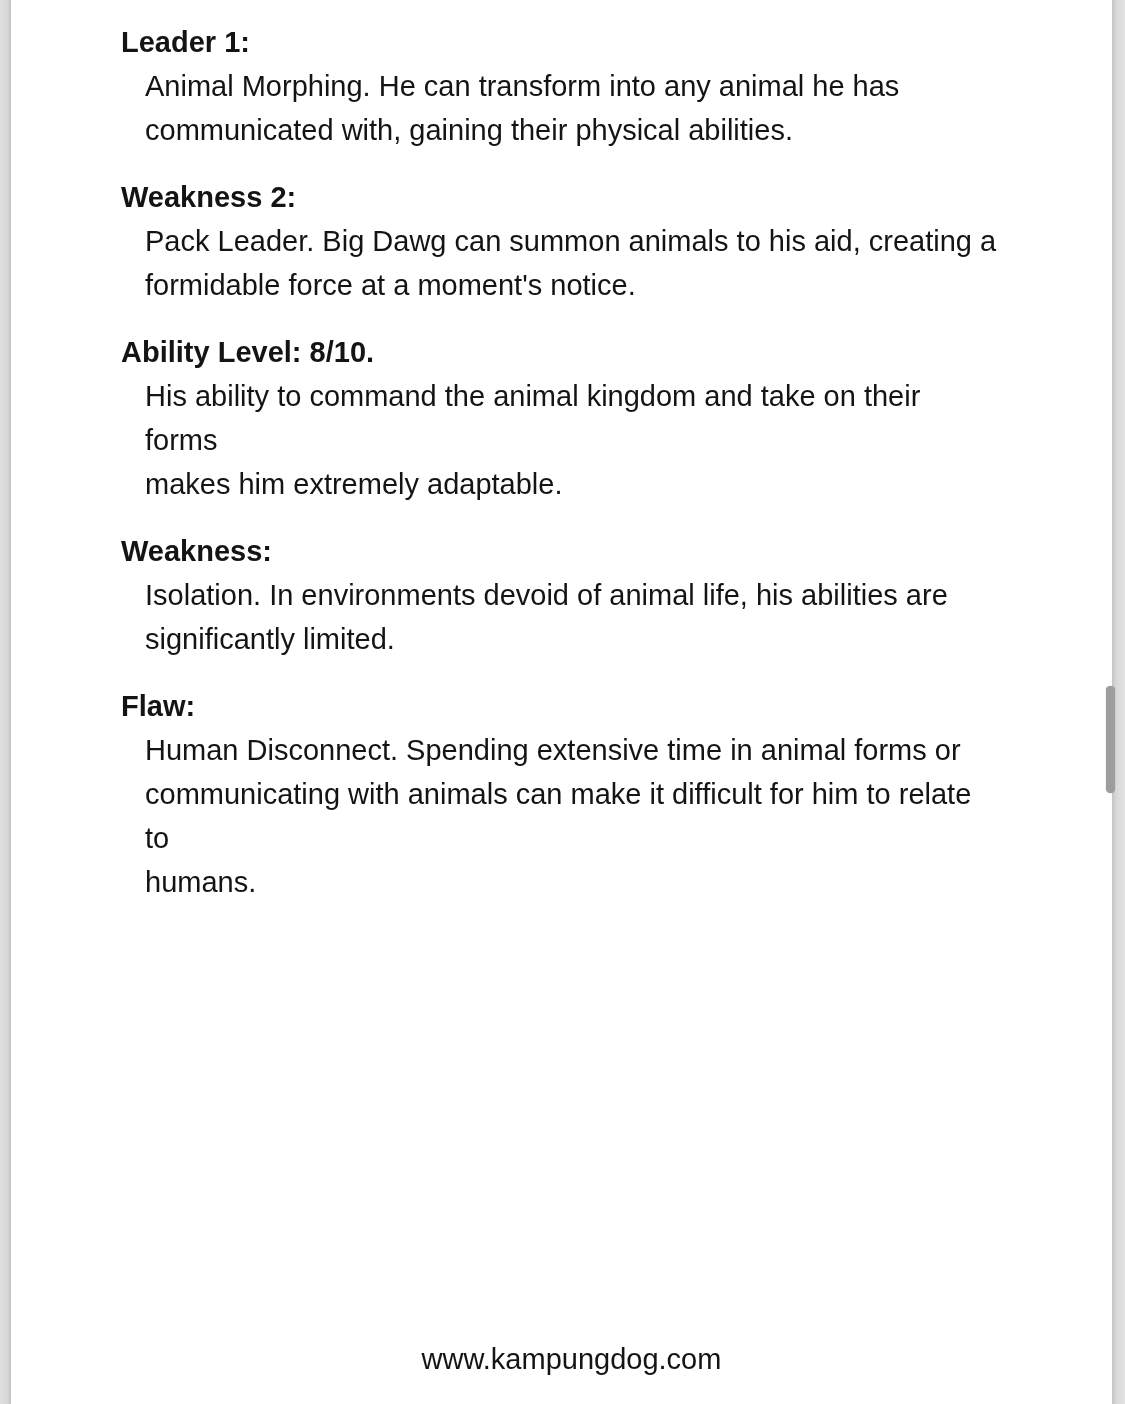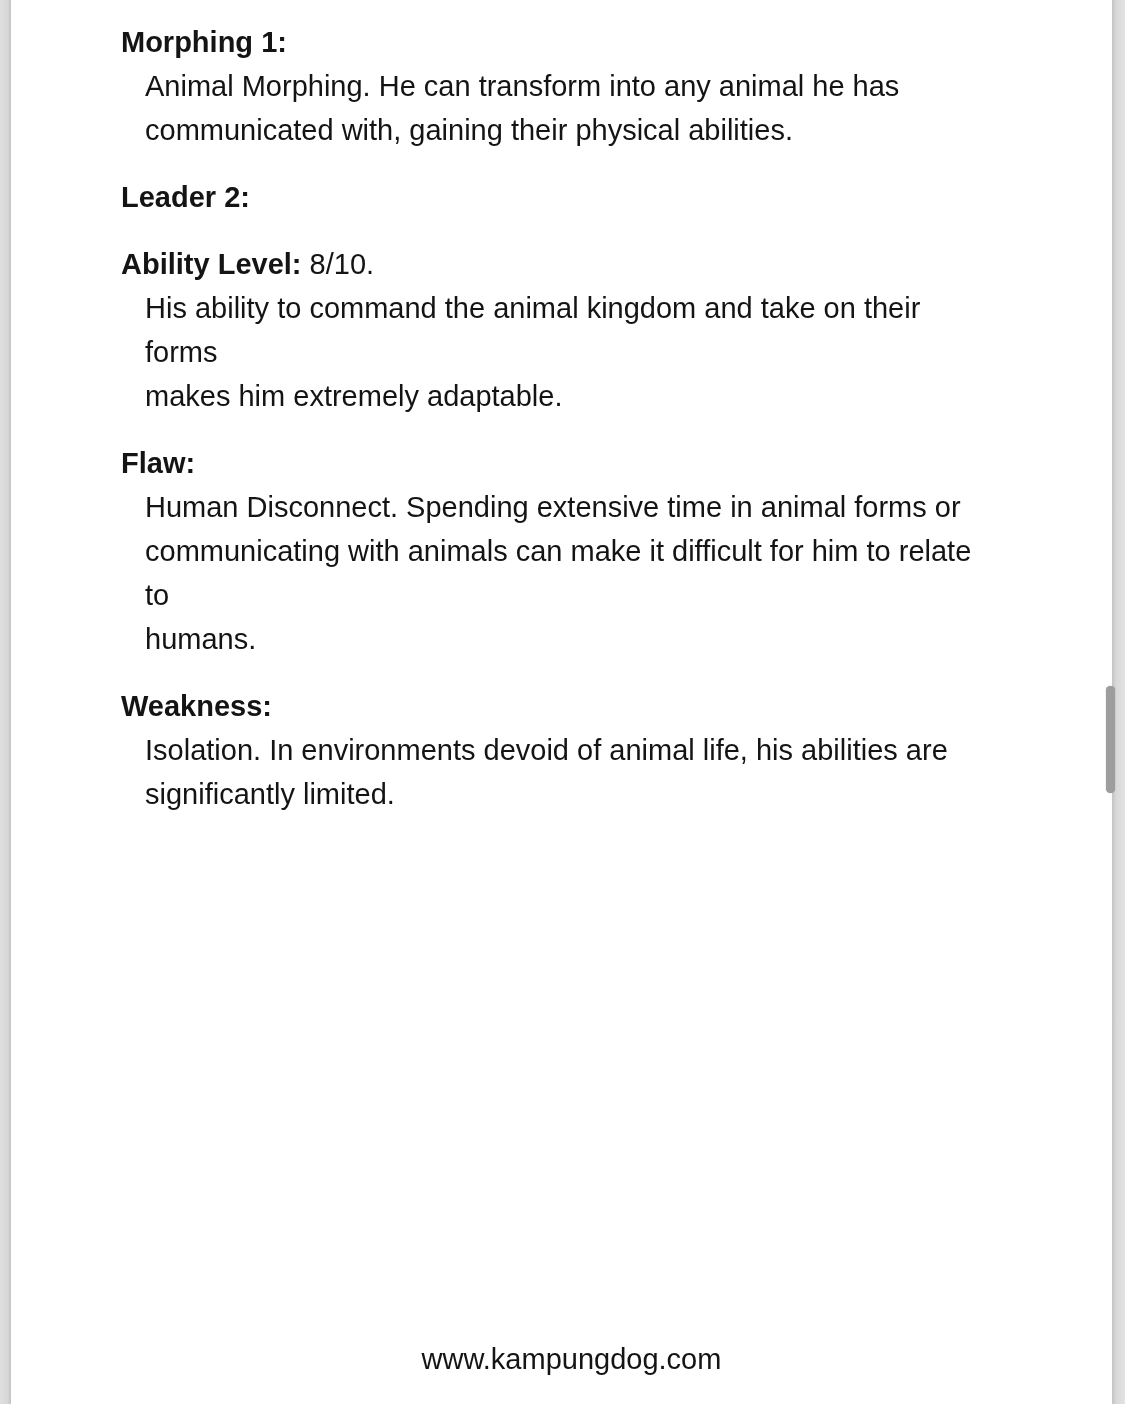--- a/index.html
+++ b/index.html
@@ -30,21 +30,21 @@
   .content {
     position: absolute;
     left: 121px;
     top: 20px;
     width: 878px;
     font-size: 29px;
     line-height: 44px;
   }
   .section { margin: 0 0 23px 0; }
   .heading-line { font-weight: bold; }
-  .heading-inline { font-weight: normal; margin-top: 16px; }
+  .heading-inline { font-weight: bold; margin-top: 16px; }
   .body-text { white-space: pre-line; margin-left: 24px; }
   .footer {
     position: absolute;
     left: 11px;
     right: 13px;
     bottom: 23px;
     text-align: center;
     font-size: 29px;
     line-height: 44px;
     padding-left: 20px;
@@ -62,45 +62,47 @@
 </style>
 </head>
 <body>
 
 <div class="edge edge-left"></div>
 <div class="edge edge-right"></div>
 
 <main class="content">
 
   <div class="section">
-    <div class="heading-line"><span>Morphing 1:</span> <span class="heading-inline"></span></div>
+    <div class="heading-line"><span>Leader 1:</span> <span class="heading-inline"></span></div>
     <div class="body-text">Animal Morphing. He can transform into any animal he has
 communicated with, gaining their physical abilities.</div>
   </div>
 
   <div class="section">
-    <div class="heading-line"><span>Leader 2:</span> <span class="heading-inline"></span></div>
+    <div class="heading-line"><span>Weakness 2:</span> <span class="heading-inline"></span></div>
+    <div class="body-text">Pack Leader. Big Dawg can summon animals to his aid, creating a
+formidable force at a moment's notice.</div>
   </div>
 
   <div class="section">
     <div class="heading-line"><span>Ability Level:</span> <span class="heading-inline">8/10.</span></div>
     <div class="body-text">His ability to command the animal kingdom and take on their forms
 makes him extremely adaptable.</div>
   </div>
 
   <div class="section">
+    <div class="heading-line"><span>Weakness:</span> <span class="heading-inline"></span></div>
+    <div class="body-text">Isolation. In environments devoid of animal life, his abilities are
+significantly limited.</div>
+  </div>
+
+  <div class="section">
     <div class="heading-line"><span>Flaw:</span> <span class="heading-inline"></span></div>
     <div class="body-text">Human Disconnect. Spending extensive time in animal forms or
 communicating with animals can make it difficult for him to relate to
 humans.</div>
-  </div>
-
-  <div class="section">
-    <div class="heading-line"><span>Weakness:</span> <span class="heading-inline"></span></div>
-    <div class="body-text">Isolation. In environments devoid of animal life, his abilities are
-significantly limited.</div>
   </div>
 
 </main>
 
 <div class="footer">www.kampungdog.com</div>
 
 <div class="scrollbar-thumb"></div>
 
 </body></html>

